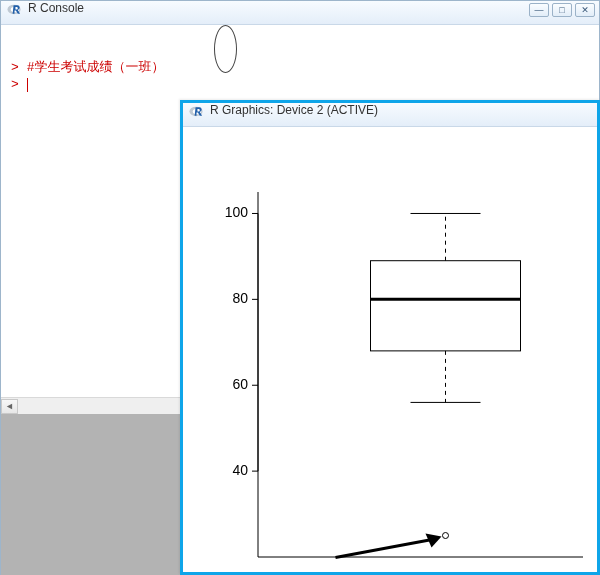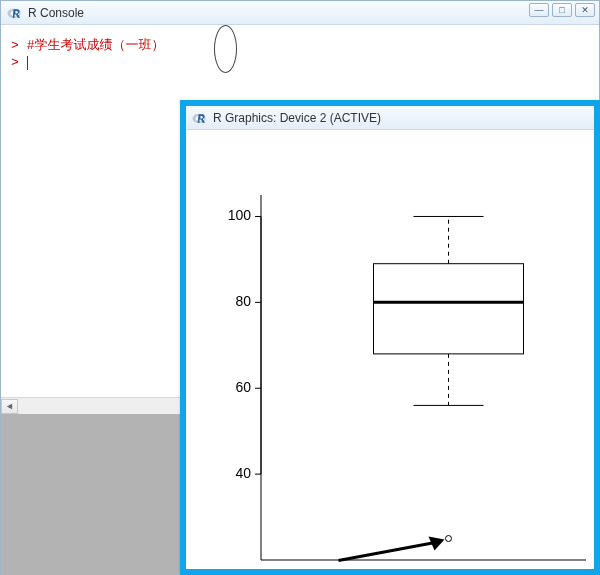--- a/index.html
+++ b/index.html
@@ -19,21 +19,20 @@
     width: 600px;
     height: 575px;
     border: 1px solid #9db5cb;
     background: #fff;
   }
   .titlebar {
     height: 24px;
     background: linear-gradient(#f7fbff, #e4eef9);
     border-bottom: 1px solid #c9d8e8;
     display: flex;
-    align-items: center;
     padding: 0 6px;
     position: relative;
   }
   .titlebar .r-logo {
     width: 15px;
     height: 15px;
     margin-right: 6px;
     flex-shrink: 0;
   }
   .titlebar .title-text {
@@ -53,25 +52,26 @@
     border: 1px solid #9bb2c8;
     background: linear-gradient(#fafdff,#e2edf8);
     border-radius: 2px;
     display: flex;
     align-items: center;
     justify-content: center;
     font-size: 9px;
     color: #3a5a7a;
   }
   .console-body {
-    padding: 12px 10px 10px 10px;
+    padding: 6px 10px 10px 10px;
     font-family: "Courier New", monospace;
     font-size: 13px;
     line-height: 17px;
     color: #333;
+    margin-top: 28px;
   }
   .prompt { color: #cc0000; }
   .code-red { color: #cc0000; }
   .cursor {
     display: inline-block;
     width: 1px;
     height: 14px;
     background: #cc0000;
     vertical-align: text-bottom;
   }
@@ -84,21 +84,21 @@
     border: 1px solid #444;
     border-radius: 50%;
     pointer-events: none;
   }
   .graphics-window {
     position: absolute;
     left: 180px;
     top: 100px;
     width: 420px;
     height: 475px;
-    border: 6px solid #0ea5e9;
+    border: 3px solid #0ea5e9;
     background: #fff;
     box-shadow: -1px -1px 2px rgba(0,0,0,0.08);
   }
   .graphics-window .titlebar {
     background: linear-gradient(#f7fbff,#e4eef9);
   }
   .plot-area {
     position: absolute;
     left: 0;
     top: 24px;

